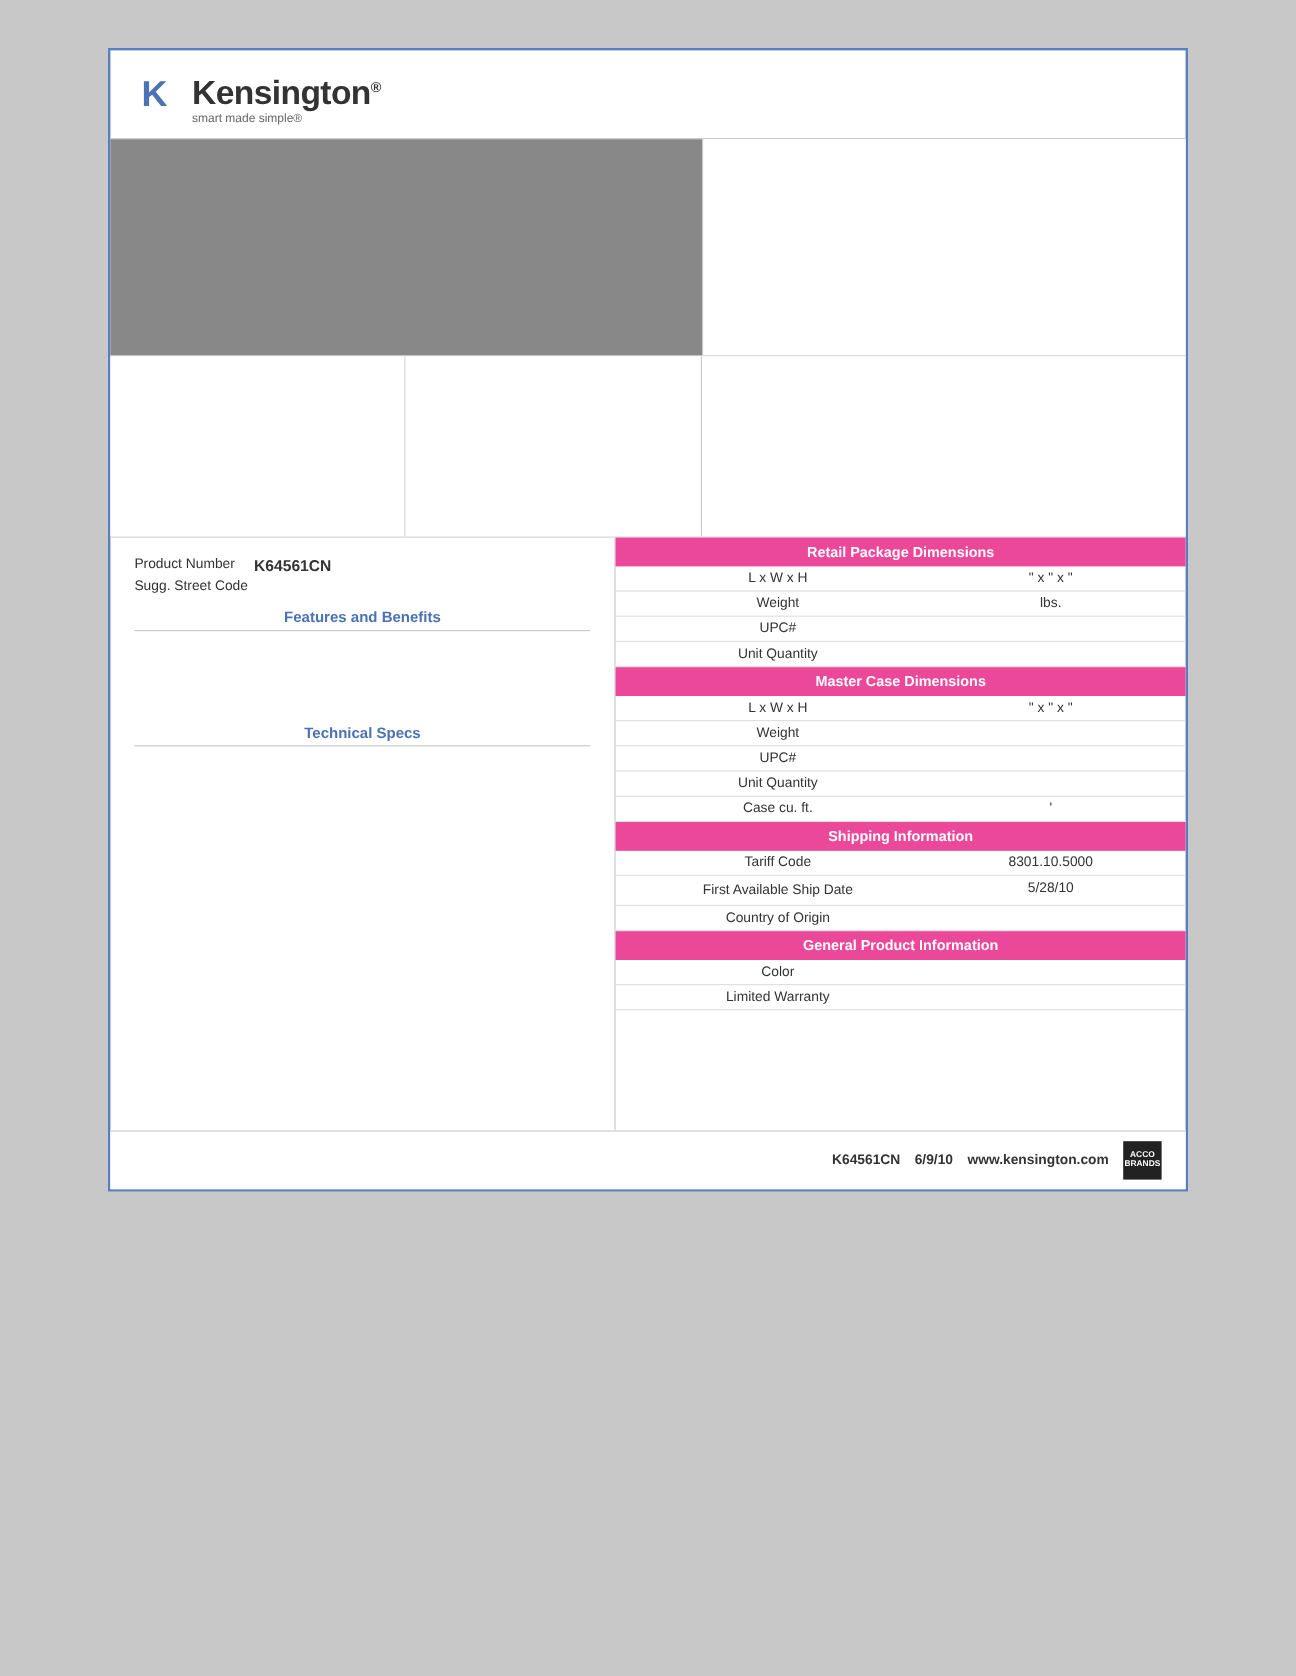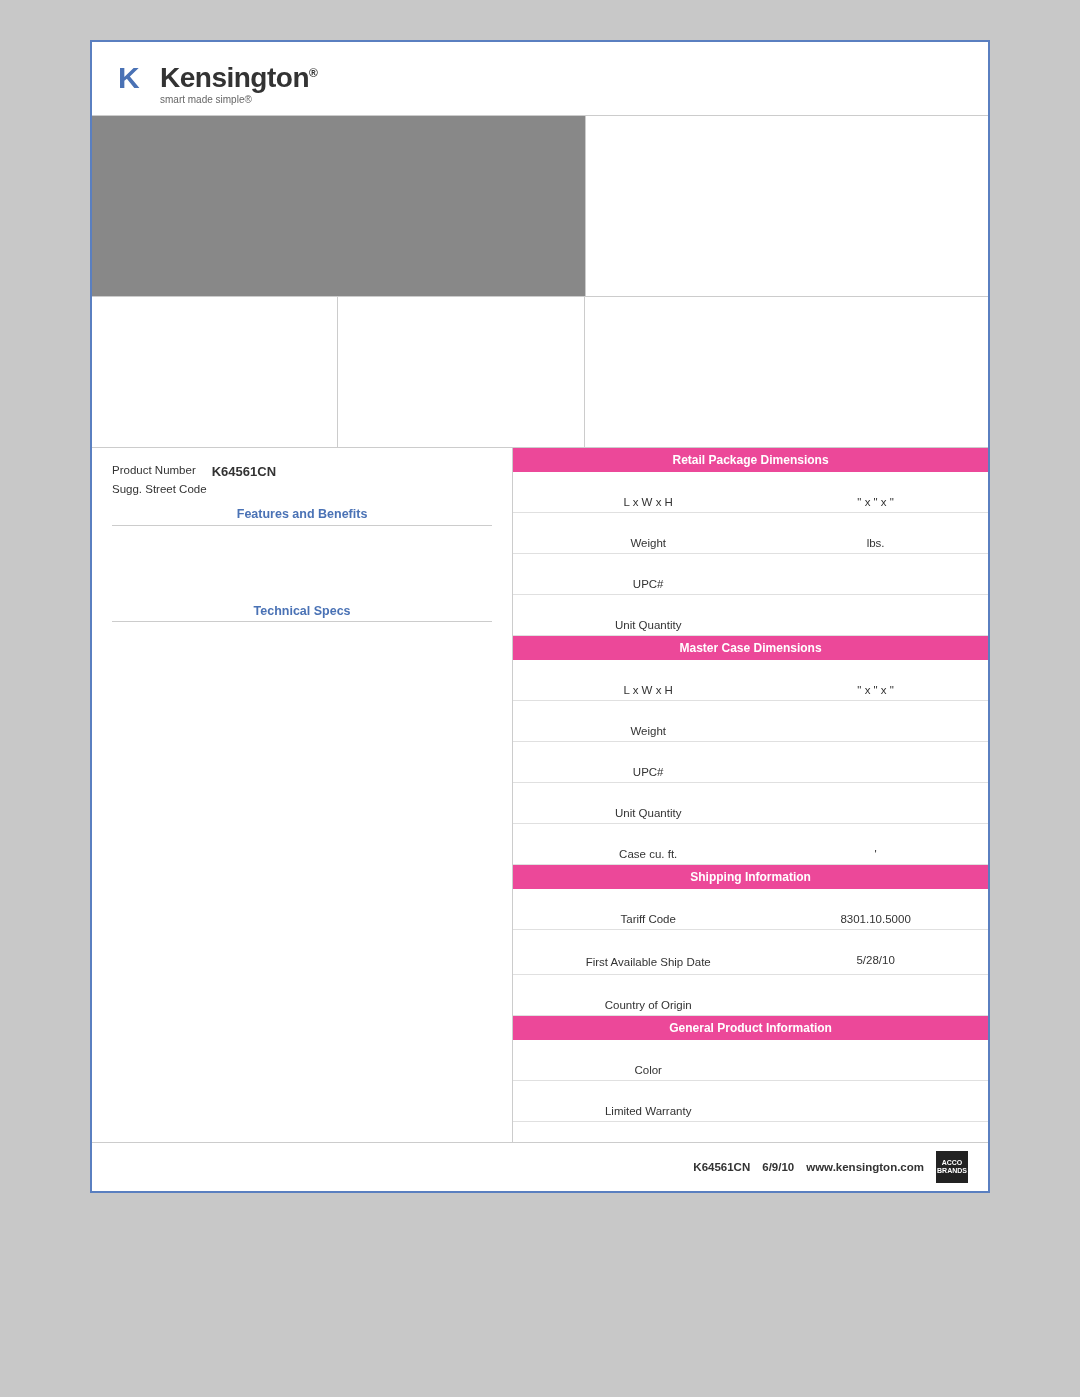--- a/index.html
+++ b/index.html
@@ -163,21 +163,20 @@
       color: #fff;
       font-weight: bold;
       font-size: 12px;
       padding: 5px 10px;
     }
     .table-data-row {
       display: flex;
       border-bottom: 1px solid #e0e0e0;
       padding: 4px 10px;
       font-size: 11.5px;
-      margin-top: 20px;
     }
     .table-data-row:last-child {
       border-bottom: none;
     }
     .table-label {
       width: 55%;
       color: #333;
     }
     .table-value {
       width: 45%;

